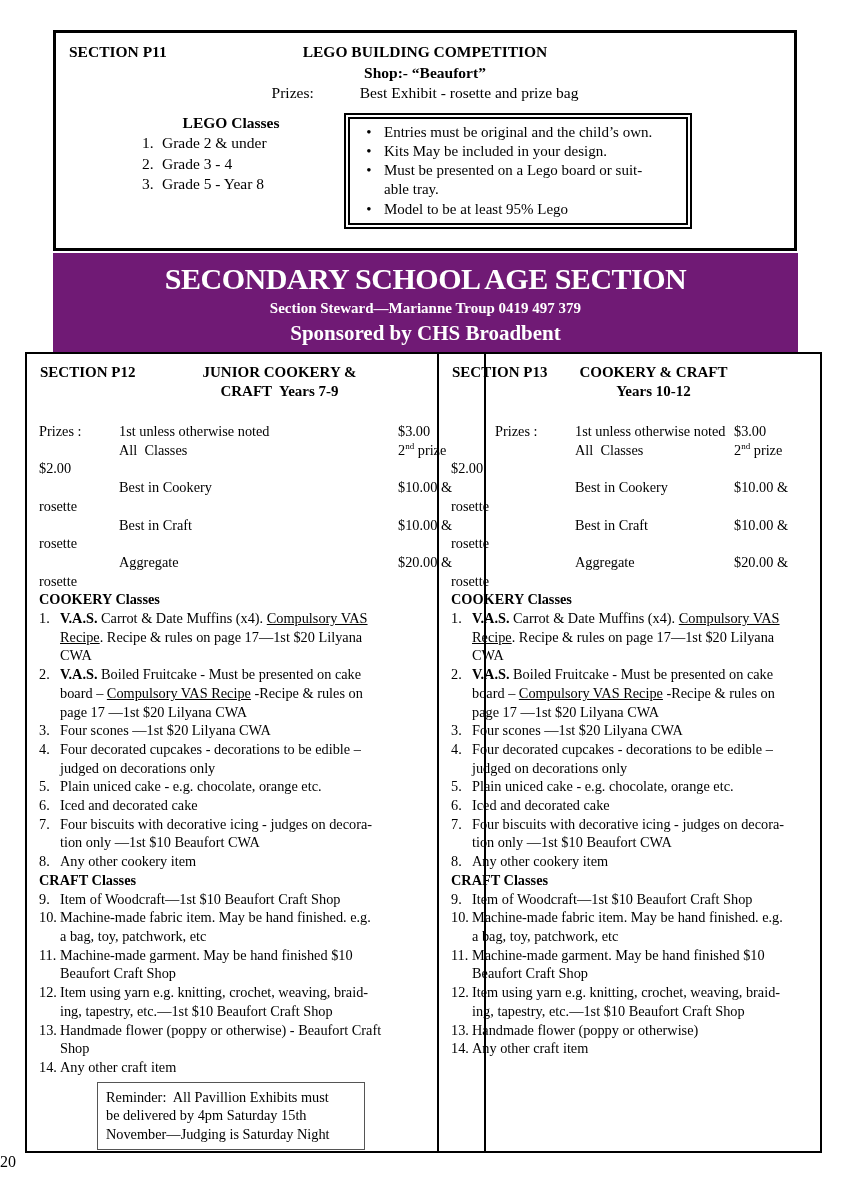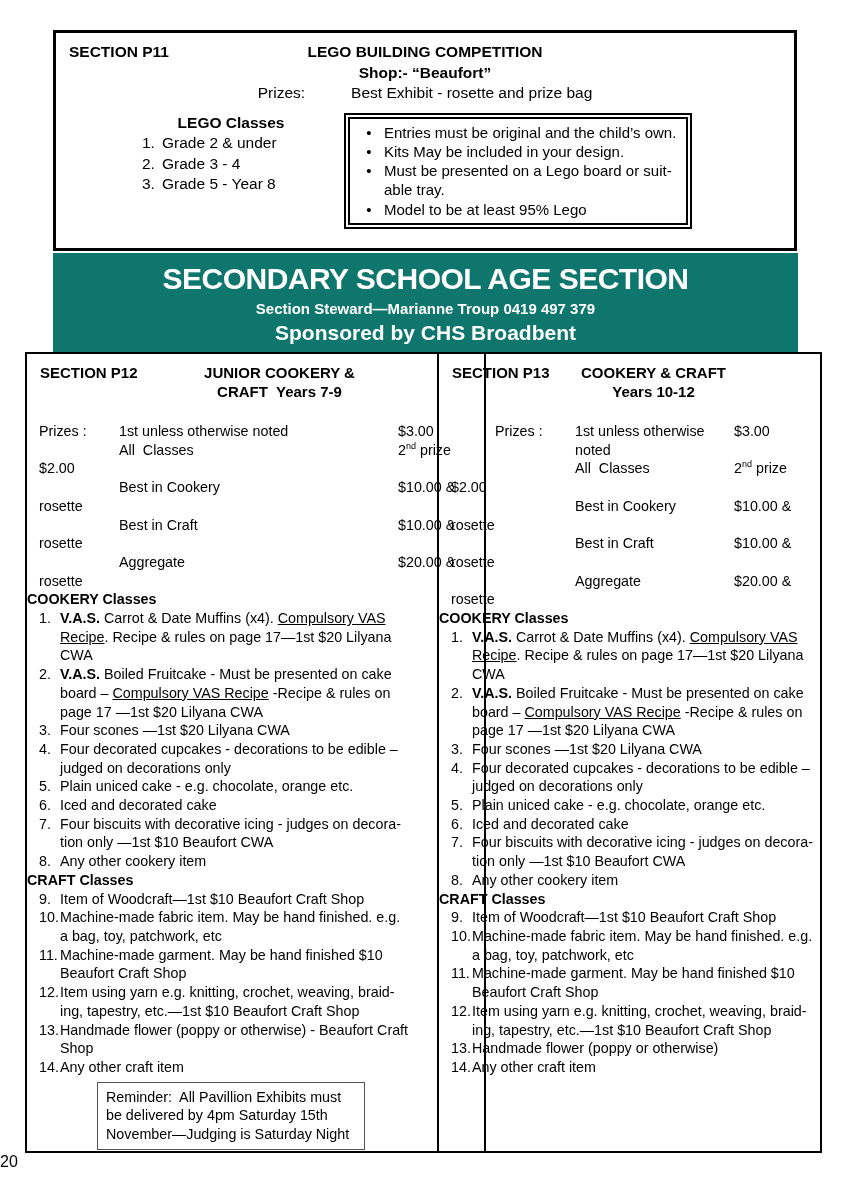--- a/index.html
+++ b/index.html
@@ -1,17 +1,17 @@
 <!DOCTYPE html>
 <html><head>
 <meta charset="utf-8">
 <style>
   html,body{margin:0;padding:0;background:#fff;}
   .page{position:relative;width:849px;height:1200px;background:#fff;color:#000;
-        font-family:Liberation Sans, sans-serif;overflow:hidden;}
+        font-family:Liberation Serif, serif;overflow:hidden;}
 
   
   .p11{position:absolute;left:53px;top:30px;width:744px;height:221px;
        border:3px solid #000;box-sizing:border-box;padding-top:9px;
        font-size:15.5px;line-height:20.5px;overflow:hidden;}
   .p11-head{position:relative;text-align:center;font-weight:bold;}
   .p11 .sec{position:absolute;left:13px;top:0;}
   .theme{text-align:center;font-weight:bold;}
   .prizeline{display:flex;justify-content:center;gap:46px;}
   .donation{text-align:center;}
@@ -21,21 +21,21 @@
   .nlist .li-row{display:flex;}
   .nlist.lego .li-num{flex:0 0 24px;padding-left:4px;box-sizing:border-box;}
   .rules-box{width:348px;border:6px double #000;box-sizing:border-box;
              padding:4px 2px 4px 4px;font-size:15px;line-height:19.3px;}
   .rules-list .li-row{display:flex;}
   .rules-list .li-num{flex:0 0 30px;text-align:center;}
   .rules-list .li-txt{flex:1;white-space:pre-line;}
 
   
   .banner{position:absolute;left:53px;top:253px;width:745px;height:99px;
-          background:#0f766e;color:#fff;text-align:center;overflow:hidden;}
+          background:#701a75;color:#fff;text-align:center;overflow:hidden;}
   .banner-title{font-size:30px;font-weight:bold;letter-spacing:-.5px;margin-top:9px;}
   .banner-steward{font-size:15px;font-weight:bold;margin-top:4px;}
   .banner-sponsor{font-size:21px;font-weight:bold;margin-top:4px;}
 
   
   .col{position:absolute;top:352px;height:801px;border:2px solid #000;
        box-sizing:border-box;font-size:14.3px;line-height:18.7px;overflow:hidden;}
   .col-left{left:25px;width:461px;}
   .col-right{left:437px;width:385px;}
   .col-head{position:relative;text-align:center;font-weight:bold;font-size:15px;
@@ -43,21 +43,21 @@
   .col-head .sec{position:absolute;left:13px;top:0;white-space:nowrap;}
   .col-head .ttl{white-space:pre-line;}
   .prize-block{margin-top:21px;}
   .prow{display:flex;padding:0 10px 0 12px;}
   .prow.plain{display:block;}
   .plabel{flex:0 0 80px;}
   .pmid{flex:1;}
   .pamt{flex:0 0 76px;}
   .col-right .prow.ind{padding-left:56px;}
   sup{font-size:9px;line-height:0;}
-  .lhead{font-weight:bold;}
+  .lhead{font-weight:bold;padding-left:12px;}
   .nlist.classes{padding:0 6px 0 12px;}
   .nlist.classes .li-num{flex:0 0 21px;}
   .nlist .li-txt{flex:1;white-space:pre-line;}
   .seg-b{font-weight:bold;}
   .seg-u{text-decoration:underline;}
   .reminder{margin:5px 0 0 70px;width:250px;border:1px solid #555;
             padding:5px 8px;white-space:pre-line;box-sizing:content-box;}
   .page-num{position:absolute;top:1153px;left:0;width:849px;text-align:left;
             font-size:16px;}
 </style>

